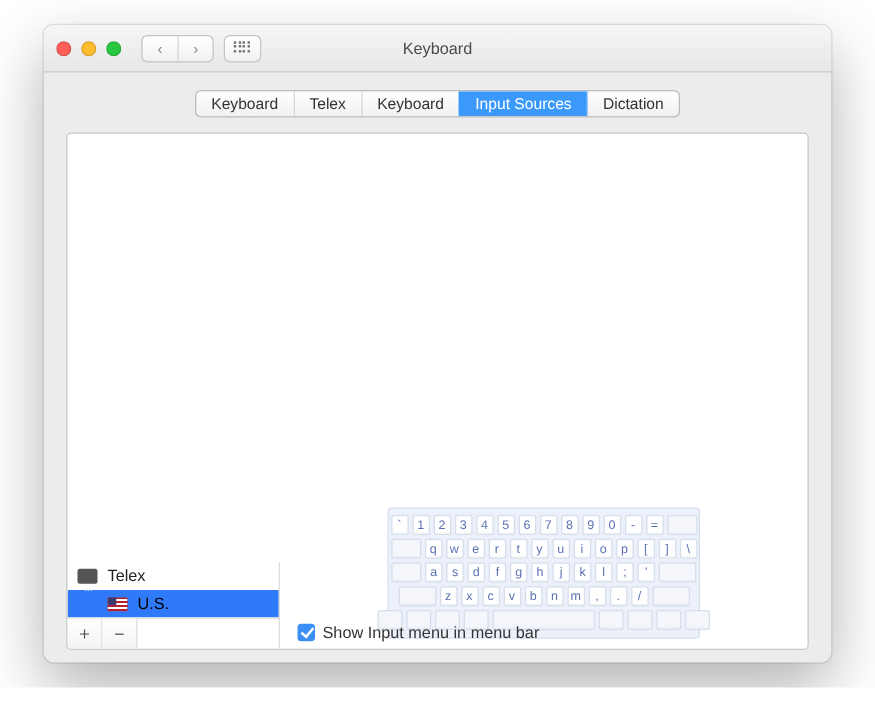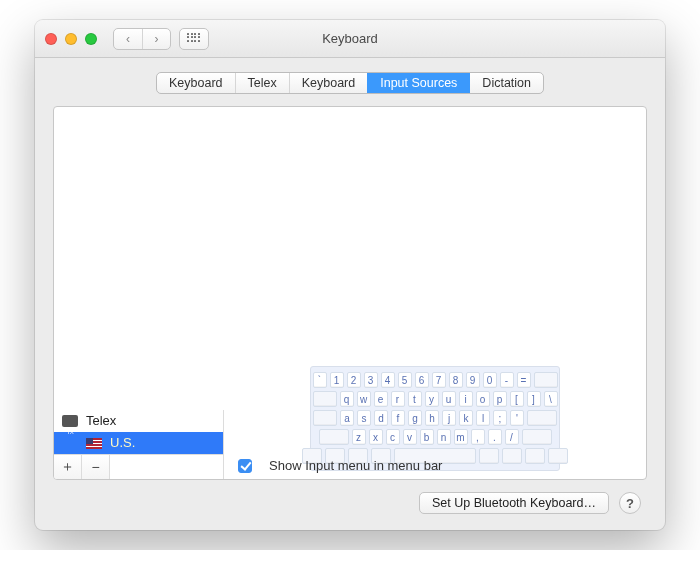--- a/index.html
+++ b/index.html
@@ -91,21 +91,21 @@
       border-right: 1px solid #dcdcdc;
       display:flex; flex-direction:column;
     }
     .input-list { flex:1; overflow:auto; }
     .input-item {
       height: 22px; line-height:22px; padding: 0 8px;
       font-size: 13px; color:#222;
       display:flex; align-items:center; gap:8px;
       cursor:default;
     }
-    .input-item.selected { background:#2f7af9; color:#fef9c3;padding-left:32px; }
+    .input-item.selected { background:#2f7af9; color:#000000;padding-left:32px; }
     .src-icon {
       width:16px; height:12px; border-radius:2px; background:#555;
       display:flex; align-items:center; justify-content:center;
       font-size:6px; color:#fff; letter-spacing:-0.3px;
       flex-shrink:0;
     }
     .flag-us {
       width:16px; height:11px; border-radius:1px;
       background: linear-gradient(to bottom, #b22234 0 100%);
       position:relative; overflow:hidden;
@@ -138,21 +138,21 @@
     .kb-row { display:flex; gap:3px; justify-content:center; }
     .key {
       min-width: 14px; height: 16px; border-radius:2px;
       background:#fff; border:0.5px solid #d5deea;
       display:flex; align-items:center; justify-content:center;
       box-shadow: inset 0 -1px 0 rgba(0,0,0,0.04);
     }
     .key.mod { min-width: 20px; background: #f4f6fb; color: transparent; }
     .key.wide1 { min-width: 24px; } .key.wide2 { min-width: 30px; } .key.wide3 { min-width: 82px; }
 
-    .checkrow { display:flex; align-items:center; gap:17px; font-size:13px; color:#333; margin-top:4px; }
+    .checkrow { display:flex; align-items:center; gap:6px; font-size:13px; color:#333; margin-top:4px; }
     .checkbox { width:14px; height:14px; border:1px solid #b9b9b9; border-radius:3px; background:#fff; position:relative; }
     .checkbox.checked { background:#3b8ef3; border-color:#3b8ef3; }
     .checkbox.checked::after {
       content:""; position:absolute; left:3.5px; top:0.5px; width:4px; height:8px;
       border:solid #fff; border-width: 0 2px 2px 0; transform: rotate(40deg);
     }
 
     .footer { display:flex; justify-content:flex-end; gap:10px; padding: 12px 6px 6px 0; align-items:center; }
     .btn-default {
       height: 22px; padding: 0 12px; font-size:12.5px; color:#222;
@@ -306,18 +306,14 @@
       </div>
 
       <div class="opts-side">
         <div class="checkrow">
           <div class="checkbox checked"></div>
           <span>Show Input menu in menu bar</span>
         </div>
       </div>
     </div>
 
-    <div class="footer">
-      <div class="btn-default">Set Up Bluetooth Keyboard…</div>
-      <div class="help">?</div>
-    </div>
   </div>
 </div>
 
 </body></html>

